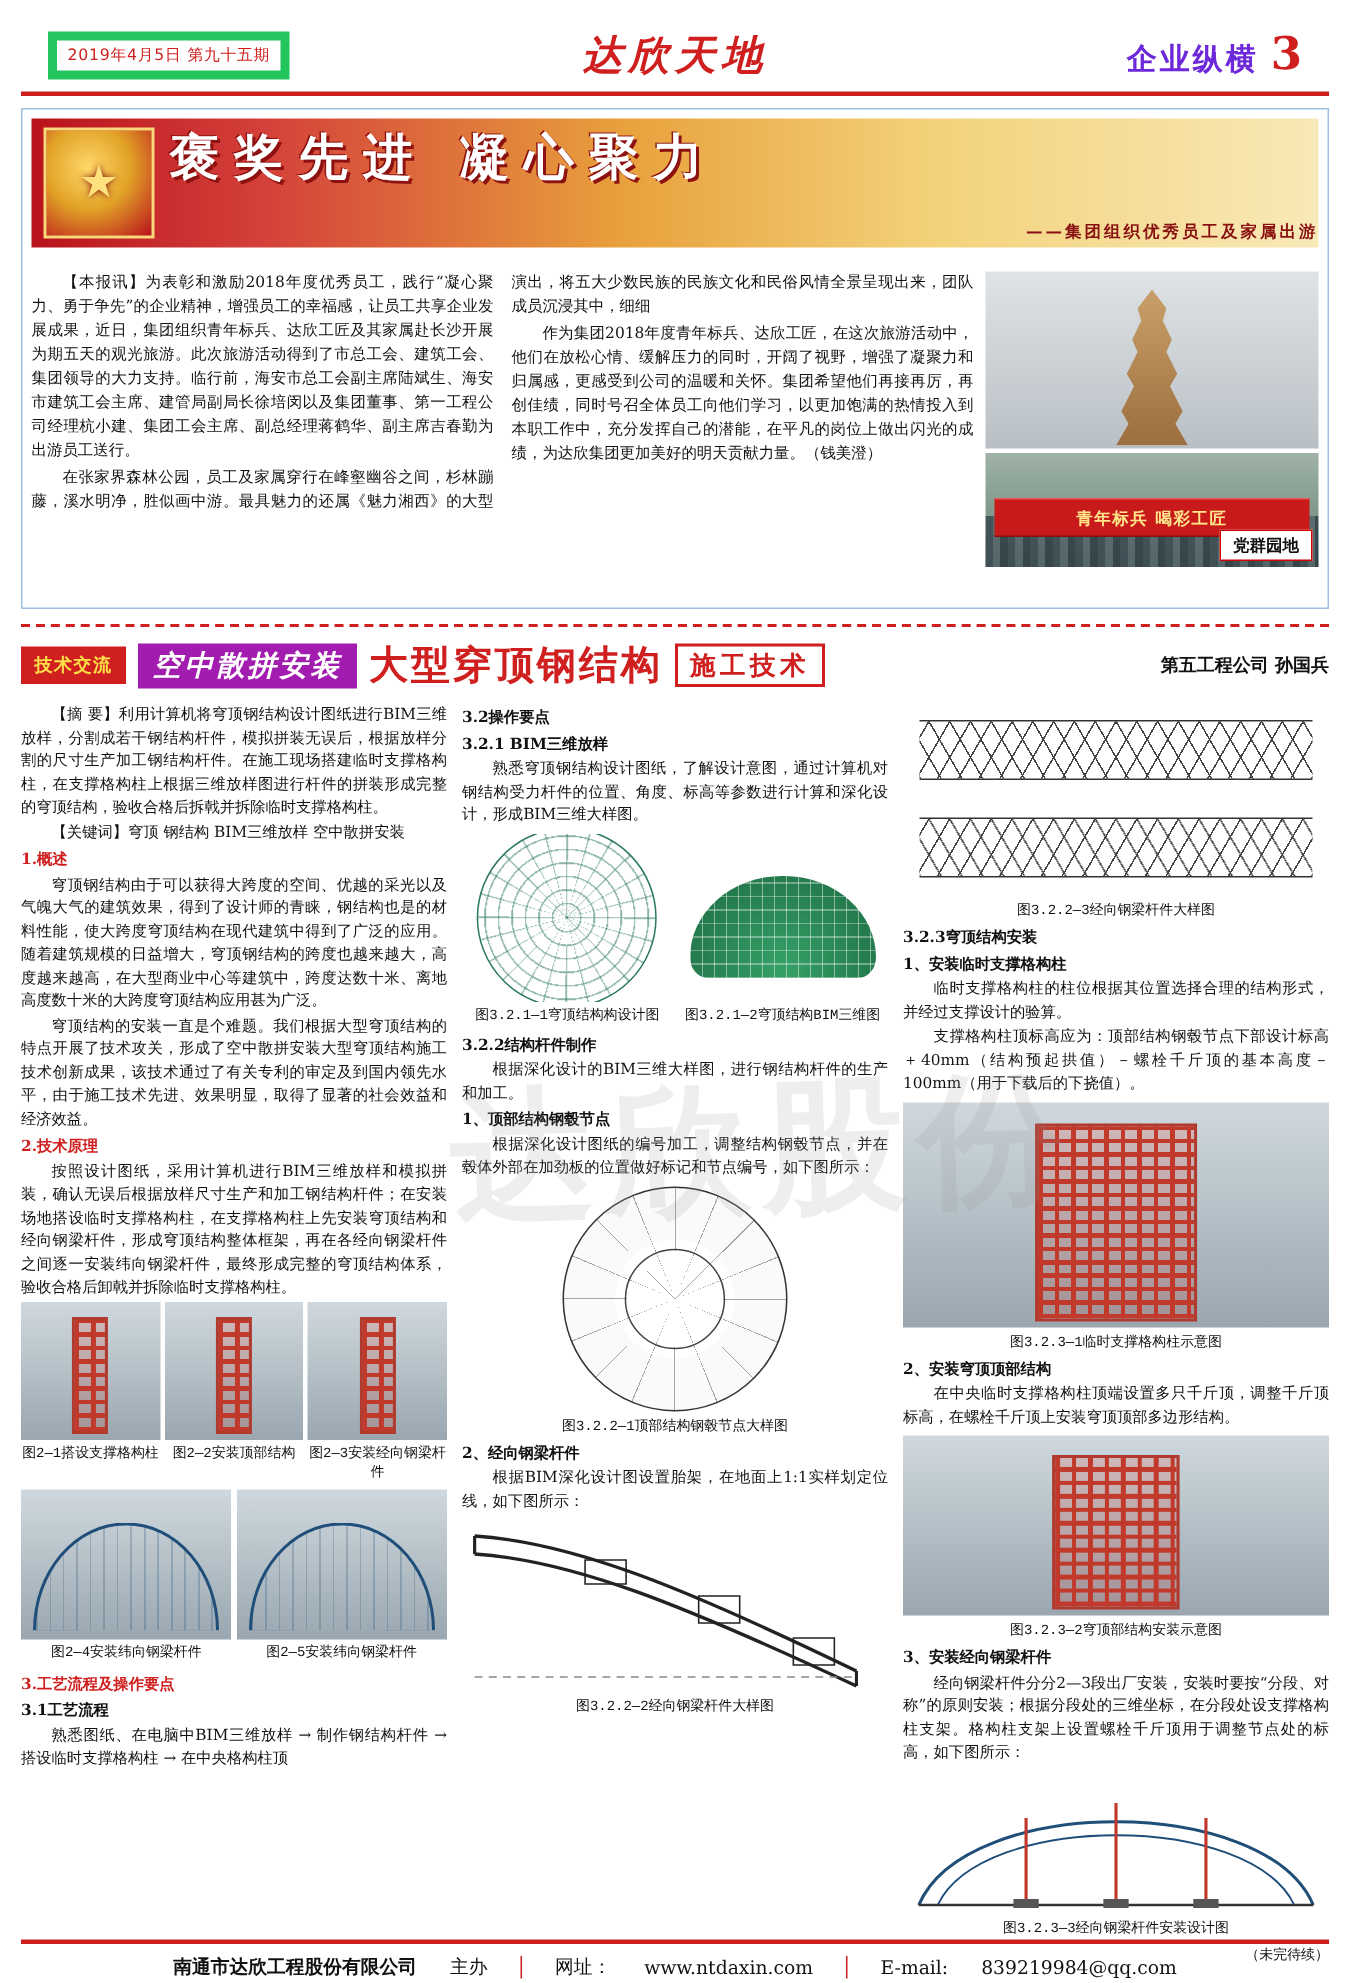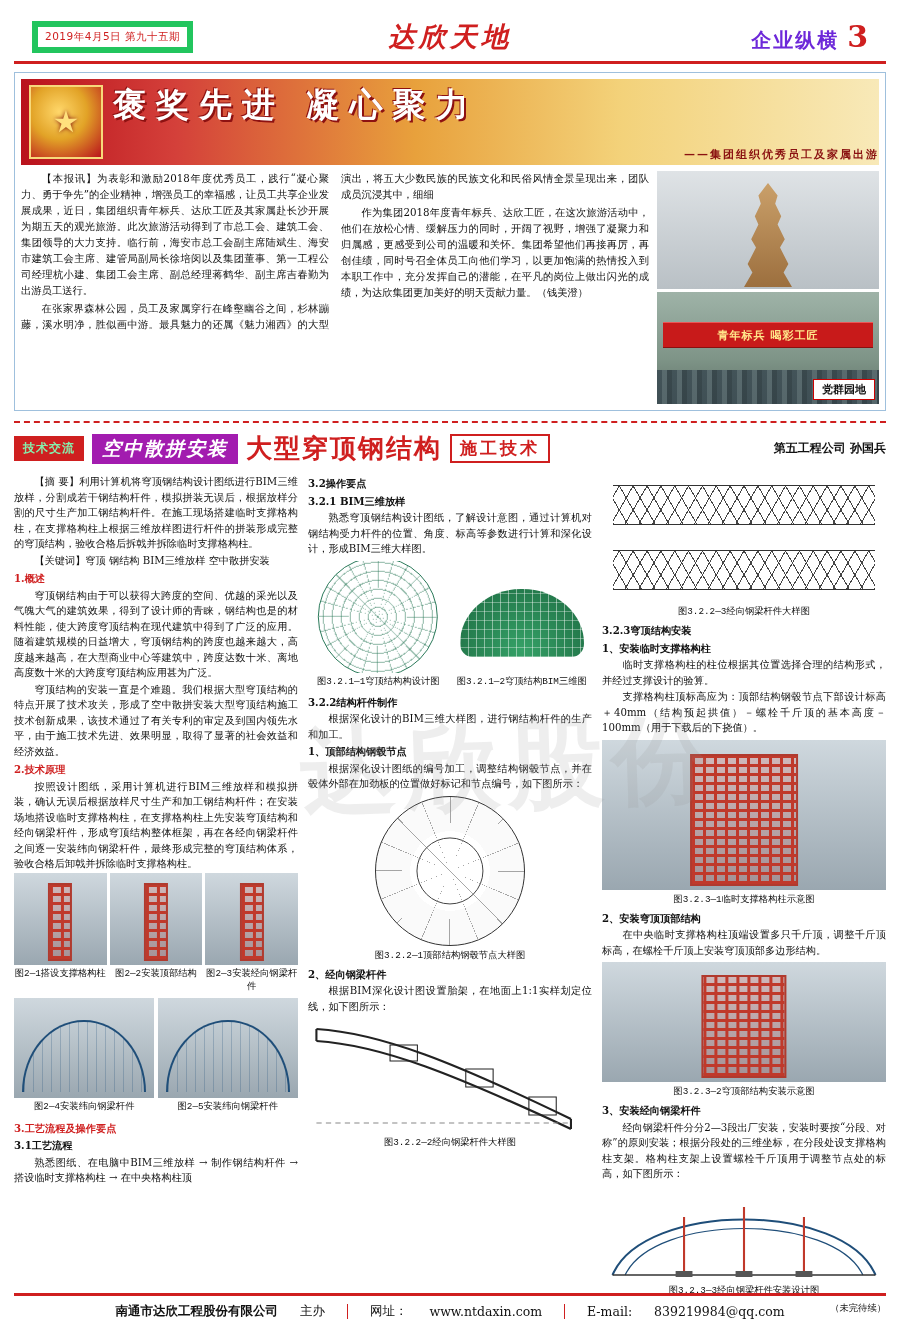--- a/index.html
+++ b/index.html
@@ -100,21 +100,21 @@
     text-shadow: 2px 2px 0 #8d1111, -1px -1px 0 #8d1111;
     white-space: nowrap;
   }
   .banner-h2 {
     font-size: 11px; font-weight: bold; color: #8a1111;
     letter-spacing: 2px; text-align: right; margin-top: 19px;
     white-space: nowrap;
   }
   .feature-body {
     display: flex;
-    margin-top: 6px;
+    margin-top: 16px;
     gap: 8px;
   }
   .feature-cols {
     flex: 1;
     column-count: 2;
     column-gap: 12px;
     font-family: "DejaVu Serif", "Liberation Serif", serif;
     font-size: 10.3px;
     line-height: 1.55;
     color: #111;
@@ -132,21 +132,21 @@
     background: linear-gradient(#b9c6cc 0%, #98a7ad 45%, #7d8d8f 100%);
     position: relative; overflow: hidden;
   }
   .pagoda {
     position: absolute; left: 50%; transform: translateX(-50%); bottom: 2px;
     width: 60px; height: 104px;
     background: linear-gradient(#caa06a, #9c6f3e);
     clip-path: polygon(50% 0, 66% 12%, 62% 20%, 72% 32%, 66% 40%, 78% 54%, 70% 62%, 84% 78%, 76% 86%, 90% 100%, 10% 100%, 24% 86%, 16% 78%, 30% 62%, 22% 54%, 34% 40%, 28% 32%, 38% 20%, 34% 12%);
   }
   .photo-bottom {
-    height: 112px; margin-top: 3px;
+    height: 76px; margin-top: 3px;
     background: linear-gradient(#9fb3a8 0%, #7e9487 60%, #5d6f66 100%);
     position: relative; overflow: hidden;
   }
   .red-banner {
     position: absolute; left: 6px; right: 6px; top: 30px;
     height: 26px;
     background: #c81a1a;
     color: #ffe68a;
     font-size: 11px; font-weight: bold;
     display: flex; align-items: center; justify-content: center;
@@ -168,21 +168,21 @@
   
   .tech-head {
     margin: 10px 14px 0 14px;
     display: flex;
     align-items: center;
     gap: 8px;
     border-top: 2px dashed #cf1f1f;
     padding-top: 8px;
   }
   .tag-red {
-    background: #cf1f1f; color: #86efac;
+    background: #cf1f1f; color: #fde047;
     font-size: 12px; font-weight: bold;
     padding: 4px 9px; letter-spacing: 1px;
     white-space: nowrap;
   }
   .tech-title-blue {
     background: #a21caf; color: #fff;
     font-family: "DejaVu Serif", serif;
     font-size: 19px; font-weight: bold;
     padding: 2px 10px; letter-spacing: 2px;
     font-style: italic;

